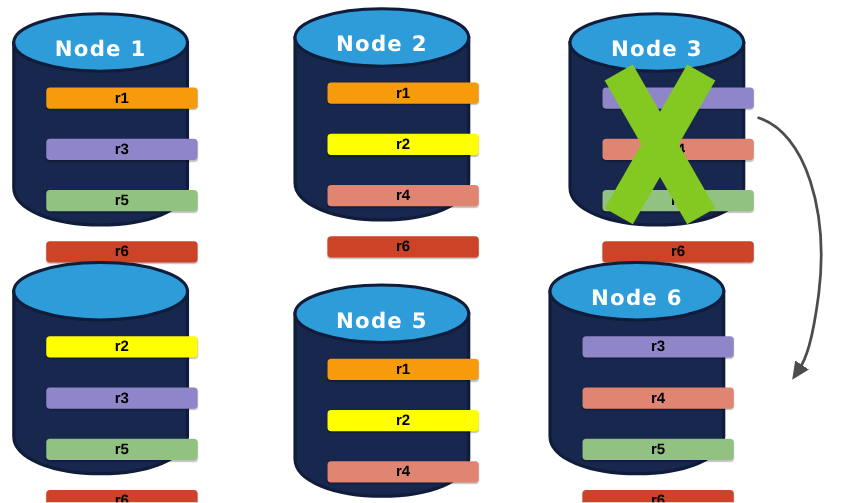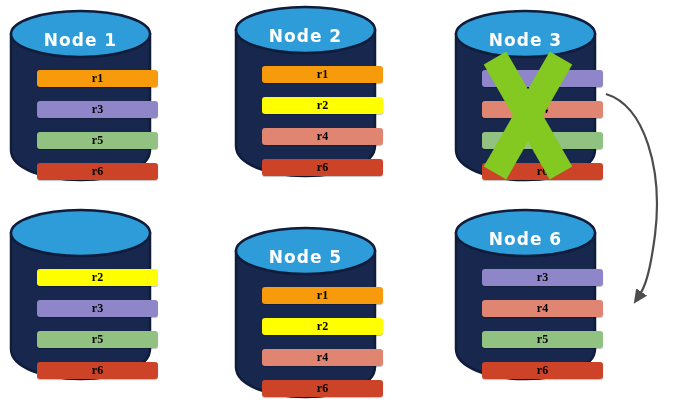--- a/index.html
+++ b/index.html
@@ -44,28 +44,28 @@
   }
   .records {
     position: absolute;
     left: 29px;
     top: 62px;
     width: 121px;
   }
   .record {
     position: relative;
     height: 17px;
-    margin-bottom: 14px;
+    margin-bottom: 24px;
     border-radius: 3px;
     text-align: center;
     font-size: 12px;
     font-weight: bold;
     color: #000000;
     line-height: 17px;
-    font-family: Liberation Serif, serif;
+    font-family: Liberation Sans, sans-serif;
     box-shadow: 0 1px 1px rgba(0,0,0,0.25);
   }
   .failure-x {
     position: absolute;
     left: 0;
     top: 0;
     width: 145px;
     height: 175px;
     pointer-events: none;
   }
@@ -147,21 +147,21 @@
           <ellipse cx="72.5" cy="26" rx="69.5" ry="23" fill="#2d9cd9" stroke="#0f1c3a" stroke-width="2.5"></ellipse>
         </svg>
         <div class="node-title">Node 5</div>
         <div class="records">
           <div class="record" style="background: rgb(247, 155, 12);">r1</div>
           <div class="record" style="background: rgb(255, 255, 0);">r2</div>
           <div class="record" style="background: rgb(224, 133, 113);">r4</div>
           <div class="record" style="background: rgb(204, 67, 40);">r6</div>
         </div>
       </div>
-      <div class="node" style="left: 453px; top: 207px;">
+      <div class="node" style="left: 437px; top: 207px;">
         <svg class="node-svg" viewBox="0 0 145 175">
           <path d="M 3 26 L 3 142 C 3 160, 35 172, 72.5 172 C 110 172, 142 160, 142 142 L 142 26 Z" fill="#18274d" stroke="#0f1c3a" stroke-width="2.5"></path>
           <ellipse cx="72.5" cy="26" rx="69.5" ry="23" fill="#2d9cd9" stroke="#0f1c3a" stroke-width="2.5"></ellipse>
         </svg>
         <div class="node-title">Node 6</div>
         <div class="records">
           <div class="record" style="background: rgb(142, 134, 201);">r3</div>
           <div class="record" style="background: rgb(224, 133, 113);">r4</div>
           <div class="record" style="background: rgb(146, 194, 130);">r5</div>
           <div class="record" style="background: rgb(204, 67, 40);">r6</div>

